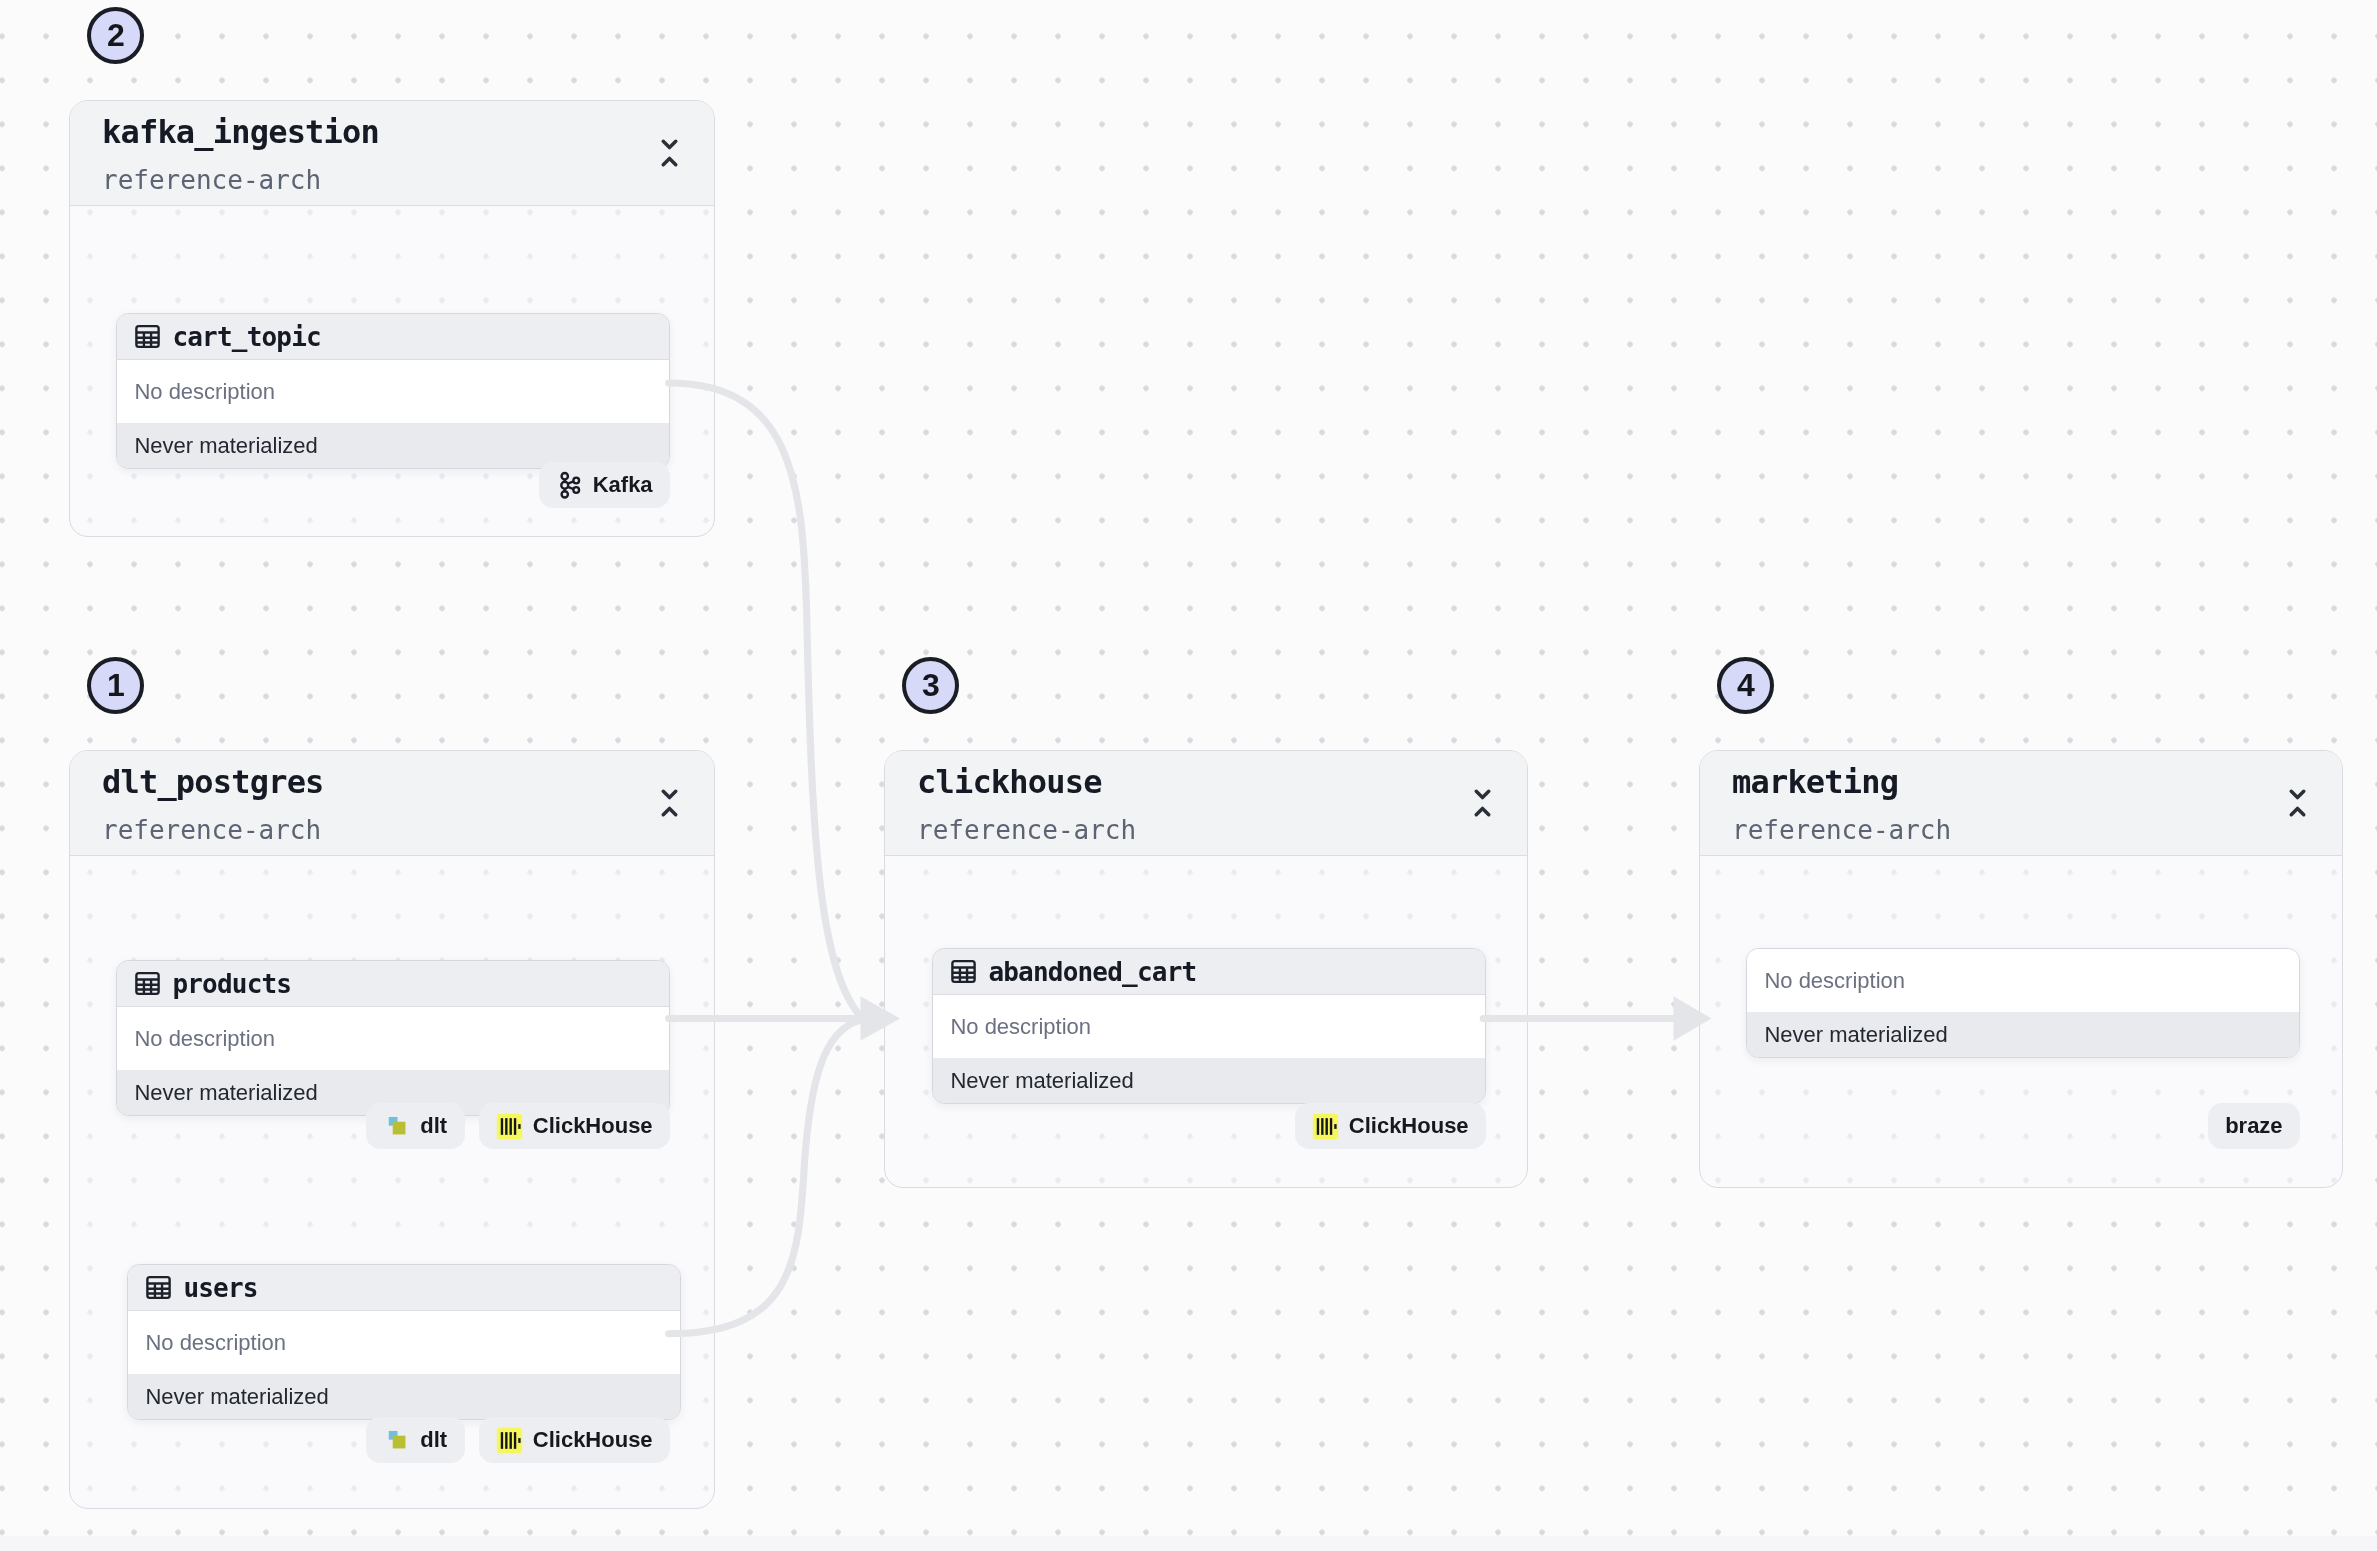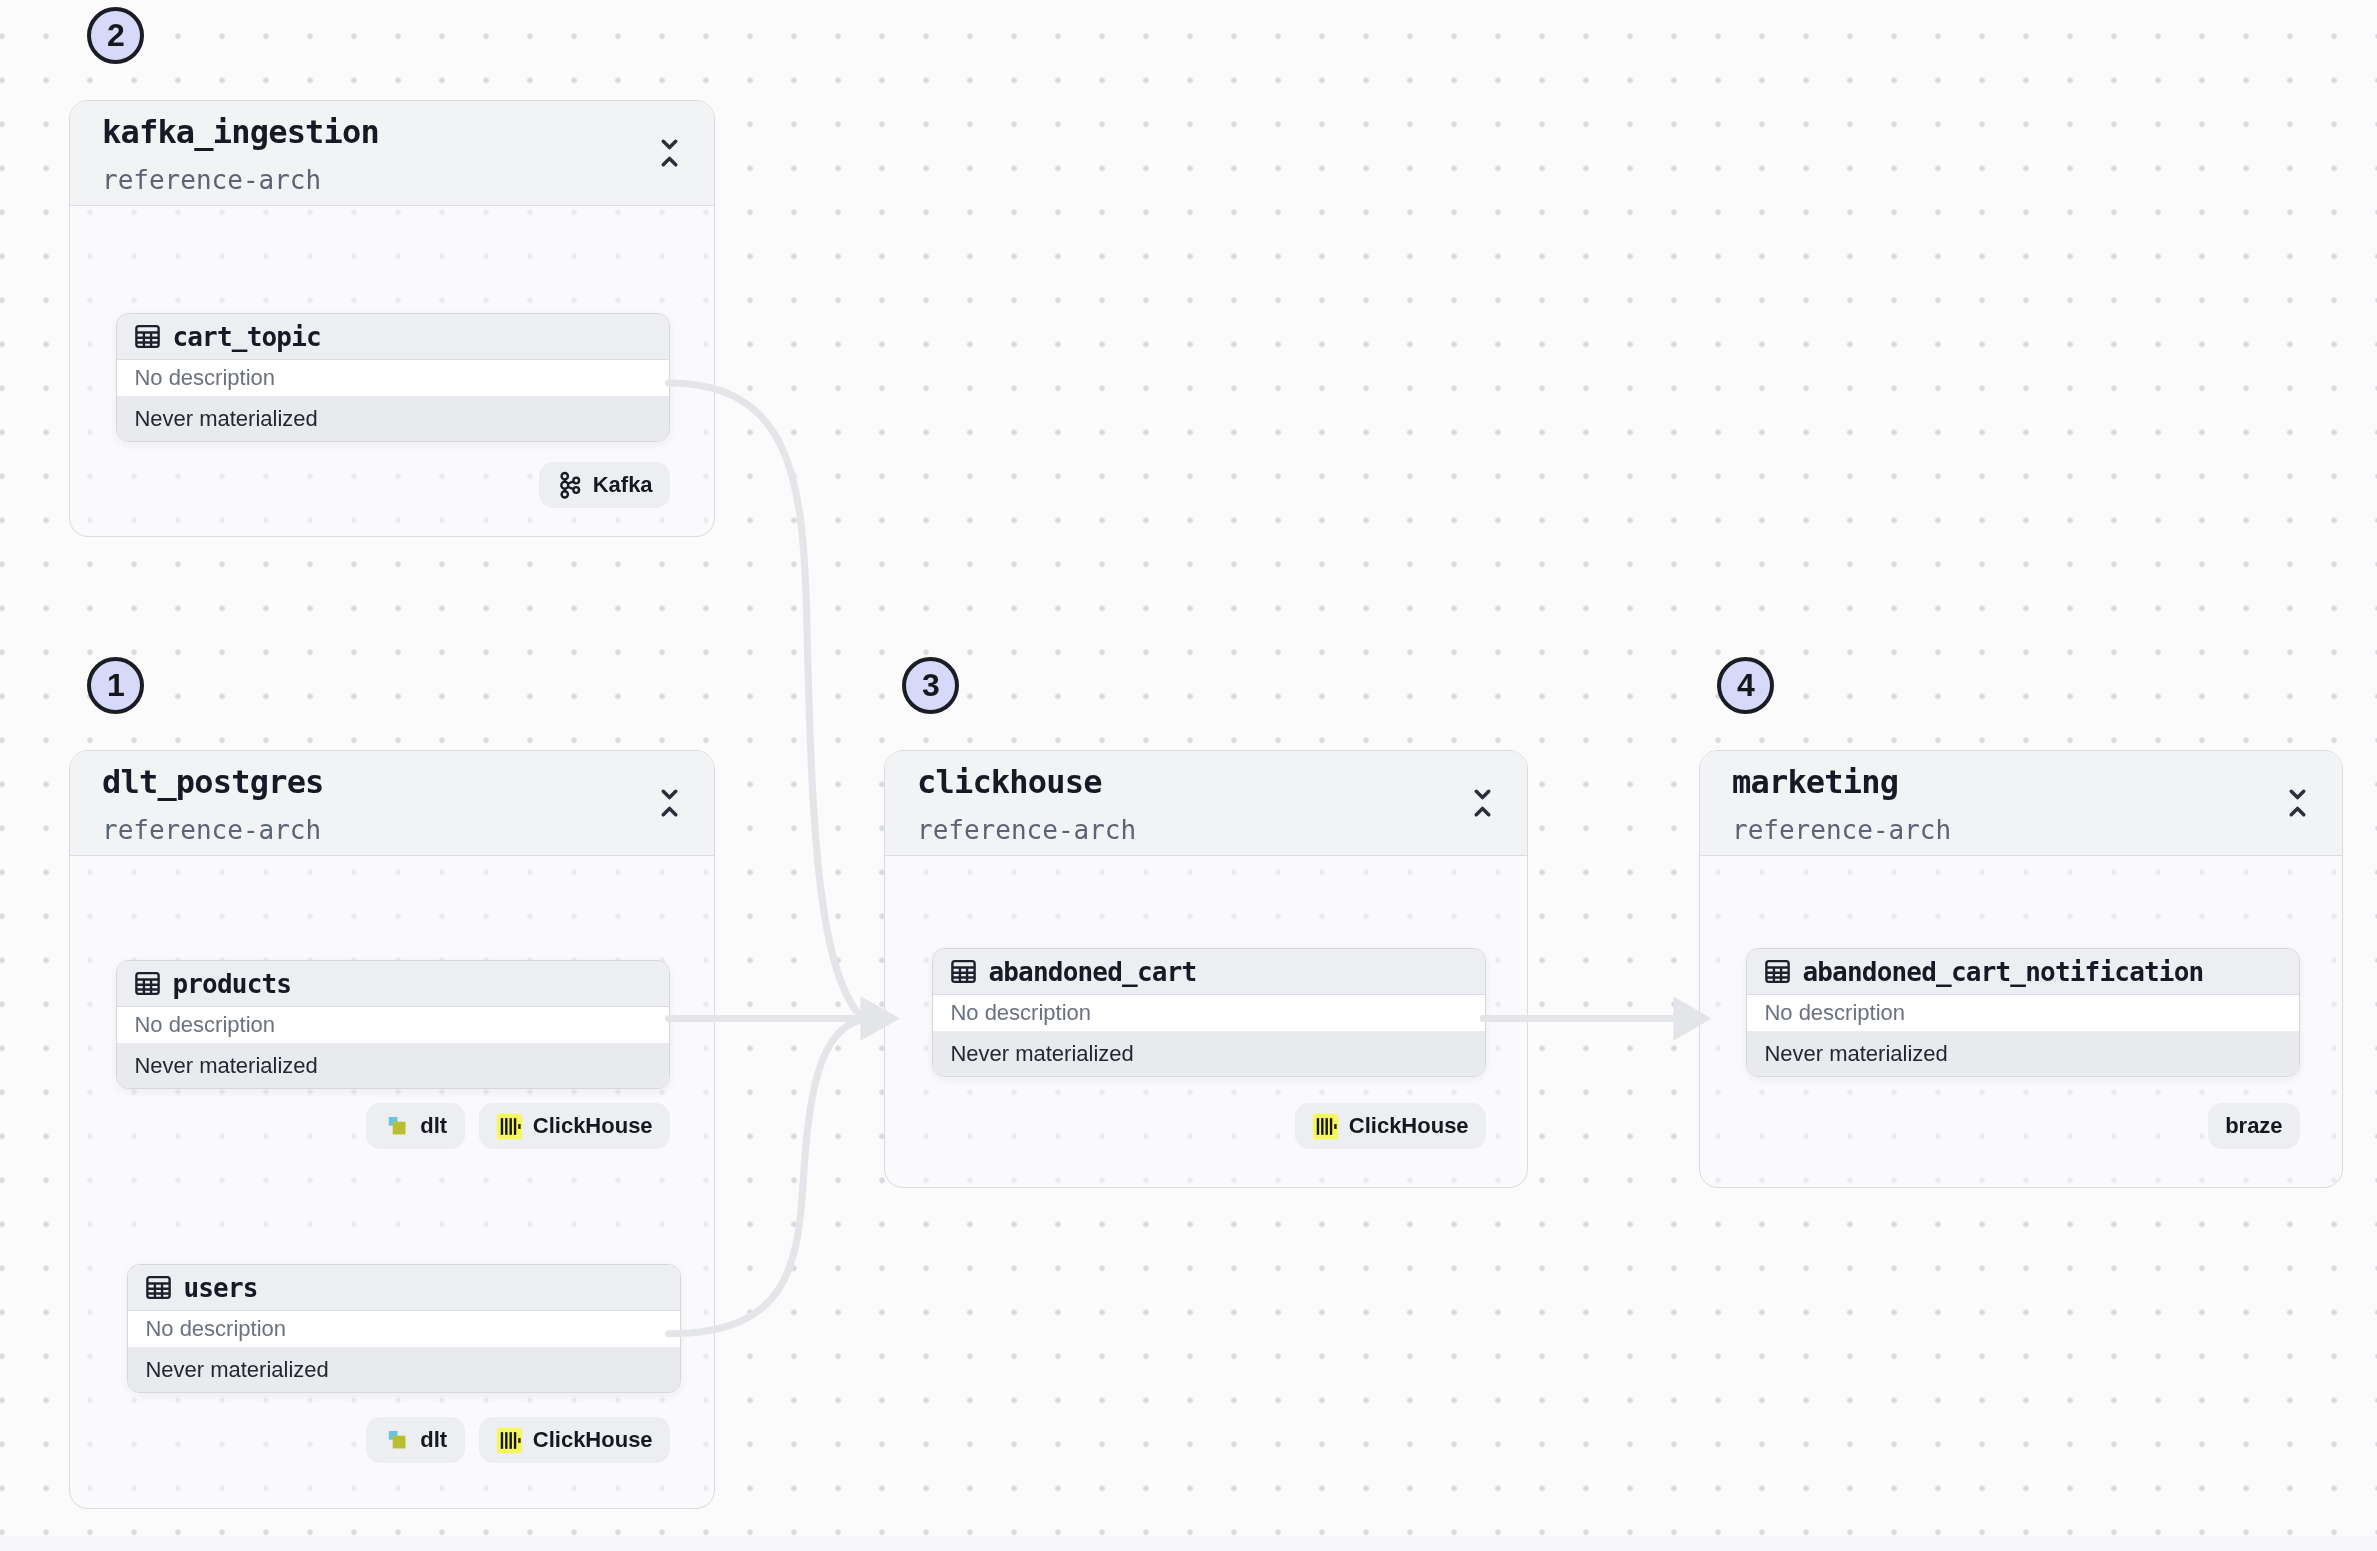--- a/index.html
+++ b/index.html
@@ -54,21 +54,21 @@
   }
   .a-head{
     height:46px;background:#EDEEF1;border-bottom:1.6px solid #DCDDE2;
     display:flex;align-items:center;gap:11px;padding:0 17.4px;box-sizing:border-box;
   }
   .a-name{
     font-family:"DejaVu Sans Mono", monospace;font-weight:700;
     font-size:26px;color:#161A24;letter-spacing:-0.8px;white-space:nowrap;
   }
   .a-desc{
-    height:36px;background:#FFFFFF;display:flex;align-items:center;
+    height:63px;background:#FFFFFF;display:flex;align-items:center;
     padding:0 17.4px;font-size:22px;color:#6B7180;box-sizing:border-box;
   }
   .a-status{
     height:45px;background:#E9EAEE;display:flex;align-items:center;
     padding:0 17.4px;font-size:22px;color:#23272F;box-sizing:border-box;
   }
   .tag-row{
     position:absolute;left:46px;width:554px;z-index:10;
     display:flex;justify-content:flex-end;gap:14.3px;
   }
@@ -293,31 +293,20 @@
     </div>
     <button class="collapse-btn">
       <svg width="25" height="36" viewBox="0 0 32 46" fill="none" stroke="#2A2F3A" stroke-width="4.5" stroke-linecap="round" stroke-linejoin="round">
           <polyline points="8,8 16,16 24,8"></polyline>
           <polyline points="8,38 16,30 24,38"></polyline>
         </svg>
     </button>
   </header>
 
   <div class="asset-card" style="left:46px;top:197px;">
-    <div class="a-head">
-      <svg width="27" height="27" viewBox="0 0 34 34" fill="none" stroke="#1C212B" stroke-width="3">
-          <rect x="3" y="4" width="28" height="26" rx="3"></rect>
-          <line x1="3" y1="12" x2="31" y2="12"></line>
-          <line x1="3" y1="18.5" x2="31" y2="18.5"></line>
-          <line x1="3" y1="24.5" x2="31" y2="24.5"></line>
-          <line x1="12.5" y1="12" x2="12.5" y2="30"></line>
-          <line x1="21.5" y1="12" x2="21.5" y2="30"></line>
-        </svg>
-      <span class="a-name">abandoned_cart_notification</span>
-    </div>
     <div class="a-desc">No description</div>
     <div class="a-status">Never materialized</div>
   </div>
 
   <div class="tag-row" style="top:352px;">
     <span class="tag">
       <span>braze</span>
     </span>
   </div>
 </section>

